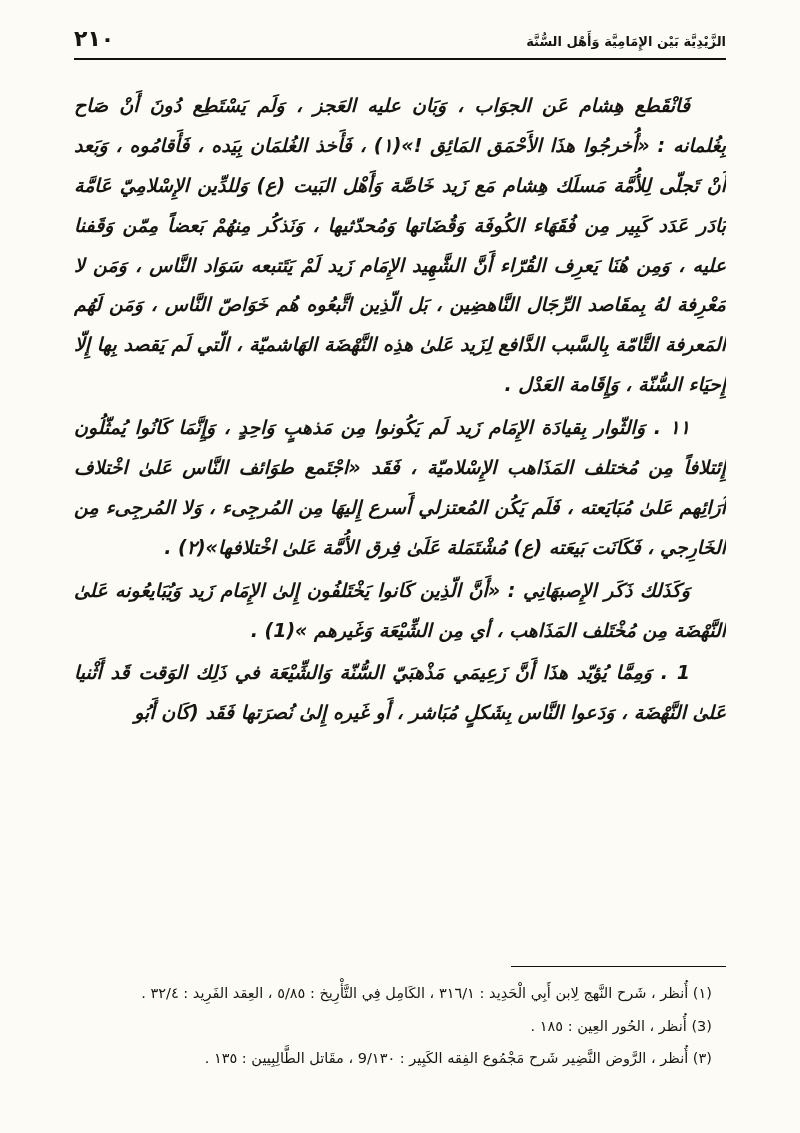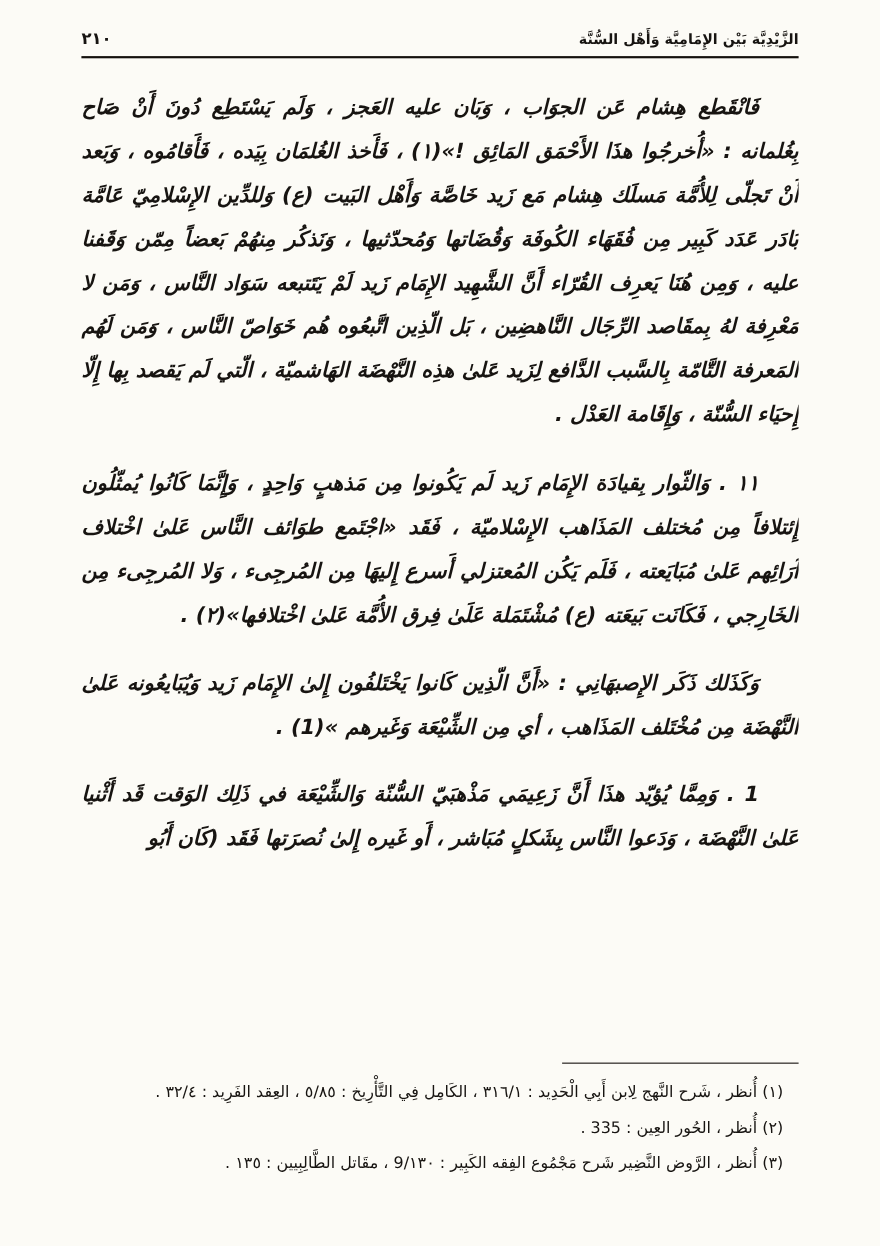--- a/index.html
+++ b/index.html
@@ -25,21 +25,21 @@
     display: flex;
     justify-content: space-between;
     align-items: baseline;
   }
   .book-title {
     font-size: 13px;
     font-weight: bold;
     letter-spacing: 0;
   }
   .page-num {
-    font-size: 15px;
+    font-size: 22px;
     font-weight: bold;
   }
   .header-rule {
     margin-top: 7px;
     border-bottom: 2.5px solid #14110d;
   }
   
   .body-text {
     padding-top: 26px;
     font-size: 19px;
@@ -48,21 +48,21 @@
     text-align: justify;
     overflow: hidden;
     max-height: 880px;
     font-style: italic;
   }
   .body-text p {
     margin: 0;
     text-indent: 36px;
   }
   .body-text p + p {
-    margin-top: 22px;
+    margin-top: 3px;
   }
   
   .footnotes {
     position: absolute;
     right: 74px;
     left: 76px;
     bottom: 58px;
     font-size: 14.5px;
     font-weight: normal;
     line-height: 2.25;
@@ -94,17 +94,17 @@
   <main class="body-text">
     <p>فَانْقَطع هِشام عَن الجوَاب ، وَبَان عليه العَجز ، وَلَم يَسْتَطِع دُونَ أَنْ صَاح بِغُلمانه : «أُخرجُوا هذَا الأَحْمَق المَائِق !»(١) ، فَأَخذ الغُلمَان بِيَده ، فَأَقامُوه ، وَبَعد أَنْ تَجلّى لِلأُمَّة مَسلَك هِشام مَع زَيد خَاصَّة وَأَهْل البَيت (ع) وَللدِّين الإِسْلامِيّ عَامَّة بَادَر عَدَد كَبِير مِن فُقَهَاء الكُوفَة وَقُضَاتها وَمُحدّثيها ، وَنَذكُر مِنهُمْ بَعضاً مِمّن وَقَفنا عليه ، وَمِن هُنَا يَعرِف القُرّاء أَنَّ الشَّهِيد الإِمَام زَيد لَمْ يَتَتبعه سَوَاد النَّاس ، وَمَن لا مَعْرِفة لهُ بِمقَاصد الرِّجَال النَّاهضِين ، بَل الّذِين اتَّبعُوه هُم خَوَاصّ النَّاس ، وَمَن لَهُم المَعرفة التَّامّة بِالسَّبب الدَّافع لِزَيد عَلىٰ هذِه النَّهْضَة الهَاشميّة ، الّتي لَم يَقصد بِها إِلّا إِحيَاء السُّنّة ، وَإِقَامة العَدْل .</p>
     <p>١١ .  وَالثّوار بِقيادَة الإِمَام زَيد لَم يَكُونوا مِن مَذهبٍ وَاحِدٍ ، وَإِنَّمَا كَانُوا يُمثّلُون إِئتلافاً مِن مُختلف المَذَاهب الإِسْلاميّة ، فَقَد «اجْتَمع طوَائف النَّاس عَلىٰ اخْتلاف آرَائِهم عَلىٰ مُبَايَعته ، فَلَم يَكُن المُعتزلي أَسرع إِليهَا مِن المُرجِىء ، وَلا المُرجِىء مِن الخَارِجي ، فَكَانَت بَيعَته (ع) مُشْتَمَلة عَلَىٰ فِرق الأُمَّة عَلىٰ اخْتلافها»(٢) .</p>
     <p>وَكَذَلك ذَكَر الإِصبهَانِي : «أَنَّ الّذِين كَانوا يَخْتَلفُون إِلىٰ الإِمَام زَيد وَيُبَايعُونه عَلىٰ النَّهْضَة مِن مُخْتَلف المَذَاهب ، أي مِن الشِّيْعَة وَغَيرهم »(1) .</p>
     <p>1 .  وَمِمَّا يُؤيّد هذَا أَنَّ زَعِيمَي مَذْهبَيّ السُّنّة وَالشِّيْعَة في ذَلِك الوَقت قَد أَثْنيا عَلىٰ النَّهْضَة ، وَدَعوا النَّاس بِشَكلٍ مُبَاشر ، أَو غَيره إِلىٰ نُصرَتها فَقَد (كَان أَبُو</p>
   </main>
 
   <section class="footnotes">
     <div class="footnote-rule"></div>
     <p>(١) أُنظر ، شَرح النَّهج لِابن أَبِي الْحَدِيد : ٣١٦/١ ، الكَامِل فِي التَّأْرِيخ : ٥/٨٥ ، العِقد الفَرِيد : ٣٢/٤ .</p>
-    <p>(٢) أُنظر ، الحُور العِين : 335 .</p>
+    <p>(3) أُنظر ، الحُور العِين : ١٨٥ .</p>
     <p>(٣) أُنظر ، الرَّوض النَّضِير شَرح مَجْمُوع الفِقه الكَبِير : 9/١٣٠ ، مقَاتل الطَّالِبِيين : ١٣٥ .</p>
   </section>
 
 </div>
 
 </body></html>

